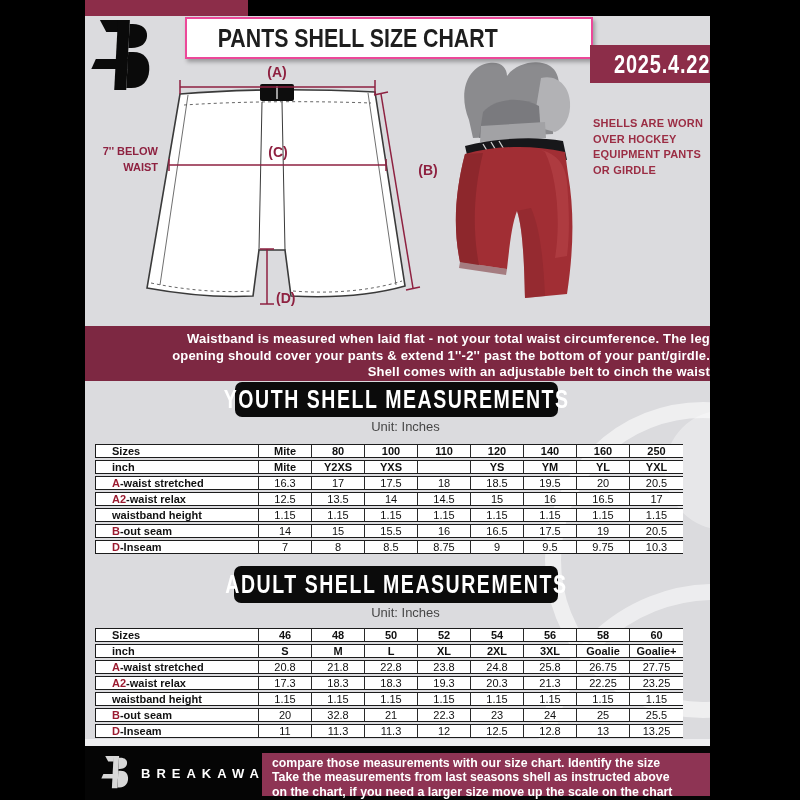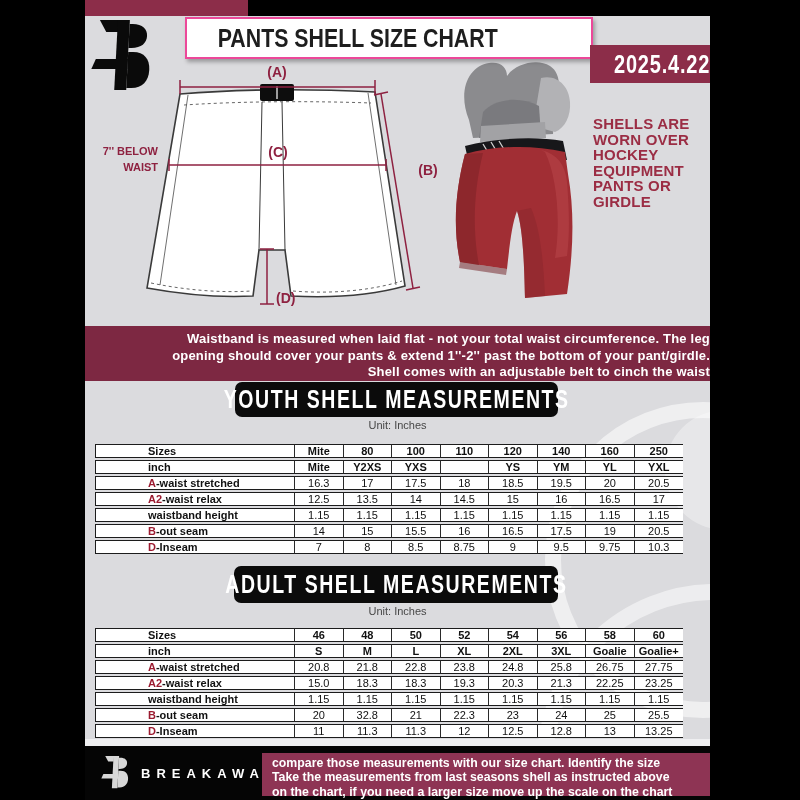--- a/index.html
+++ b/index.html
@@ -19,49 +19,49 @@
   .title-box span{font-size:26px;font-weight:bold;color:#1e1e1e;letter-spacing:0px;
                   display:inline-block;transform:scaleX(0.82);white-space:nowrap;}
   .date-box{position:absolute;left:505px;top:17px;width:144px;height:38px;background:#8c2d49;
             display:flex;align-items:center;justify-content:center;z-index:4;margin-top:28px;}
   .date-box span{font-size:25px;font-weight:bold;color:#fff;display:inline-block;
                  transform:scaleX(0.80);letter-spacing:1px;white-space:nowrap;}
 
   
   .shorts-svg{position:absolute;left:15px;top:58px;width:370px;height:260px;z-index:2;}
   .pants-svg{position:absolute;left:368px;top:56px;width:150px;height:258px;z-index:2;}
-  .pants-caption{position:absolute;left:508px;top:116px;width:114px;font-size:15px;
+  .pants-caption{position:absolute;left:508px;top:116px;width:114px;font-size:11px;
                  font-weight:bold;color:#9b2d44;line-height:15.5px;z-index:2;letter-spacing:0.2px;}
 
   
   .notice{position:absolute;left:0;top:326px;width:625px;height:55px;background:#7d2842;z-index:3;
           color:#fff;text-align:right;font-size:13px;font-weight:bold;letter-spacing:0.2px;}
   .notice div{line-height:16.5px;}
   .notice div:first-child{margin-top:5px;}
 
   
   .sec-head{position:absolute;background:#0b0b0b;border-radius:7px;z-index:3;
             display:flex;align-items:center;justify-content:center;}
   .sec-head span{color:#fff;font-weight:bold;font-size:25px;letter-spacing:2px;
                  display:inline-block;transform:scaleX(0.78);white-space:nowrap;}
   .sec-youth{left:150px;top:382px;width:323px;height:35px;}
   .sec-adult{left:149px;top:566px;width:324px;height:37px;}
-  .unit{position:absolute;left:0;width:625px;text-align:center;font-size:11px;color:#474747;z-index:3;}
+  .unit{position:absolute;left:8px;width:625px;text-align:center;font-size:13px;color:#474747;z-index:3;}
   .unit-youth{top:419px;}
   .unit-adult{top:605px;}
 
   
   .size-table{position:absolute;left:10px;width:588px;border-collapse:separate;border-spacing:0 2px;
               table-layout:fixed;z-index:3;}
   .table-youth{top:442px;}
   .table-adult{top:626px;}
   .size-table th,.size-table td{background:#fff;border-top:1.5px solid #1c1c1c;border-bottom:1.5px solid #1c1c1c;
               border-right:1px solid #2a2a2a;font-size:11px;height:12px;line-height:12px;padding:0 1px;
               overflow:hidden;white-space:nowrap;color:#111;}
-  .size-table th{width:145px;text-align:left;padding-left:52px;font-weight:bold;border-left:1.5px solid #1c1c1c;margin-top:17px;}
+  .size-table th{width:145px;text-align:left;padding-left:16px;font-weight:bold;border-left:1.5px solid #1c1c1c;margin-top:17px;}
   .size-table td{text-align:center;font-weight:normal;}
   .size-table td:last-child{border-right:none;}
   .size-table tr.strong td{font-weight:bold;}
   .size-table .pfx{color:#9b1b30;}
 
   
   .watermark-svg{position:absolute;left:0;top:0;width:625px;height:800px;z-index:1;pointer-events:none;}
 
   
   .prefooter{position:absolute;left:0;top:739px;width:625px;height:7px;background:#efeff1;z-index:3;}
@@ -295,21 +295,21 @@
             <td>21.8</td>
             <td>22.8</td>
             <td>23.8</td>
             <td>24.8</td>
             <td>25.8</td>
             <td>26.75</td>
             <td>27.75</td>
           </tr>
           <tr>
             <th><span class="pfx">A2</span><span>-waist relax</span></th>
-            <td>15.0</td>
+            <td>17.3</td>
             <td>18.3</td>
             <td>18.3</td>
             <td>19.3</td>
             <td>20.3</td>
             <td>21.3</td>
             <td>22.25</td>
             <td>23.25</td>
           </tr>
           <tr>
             <th><span class="pfx"></span><span>waistband height</span></th>

